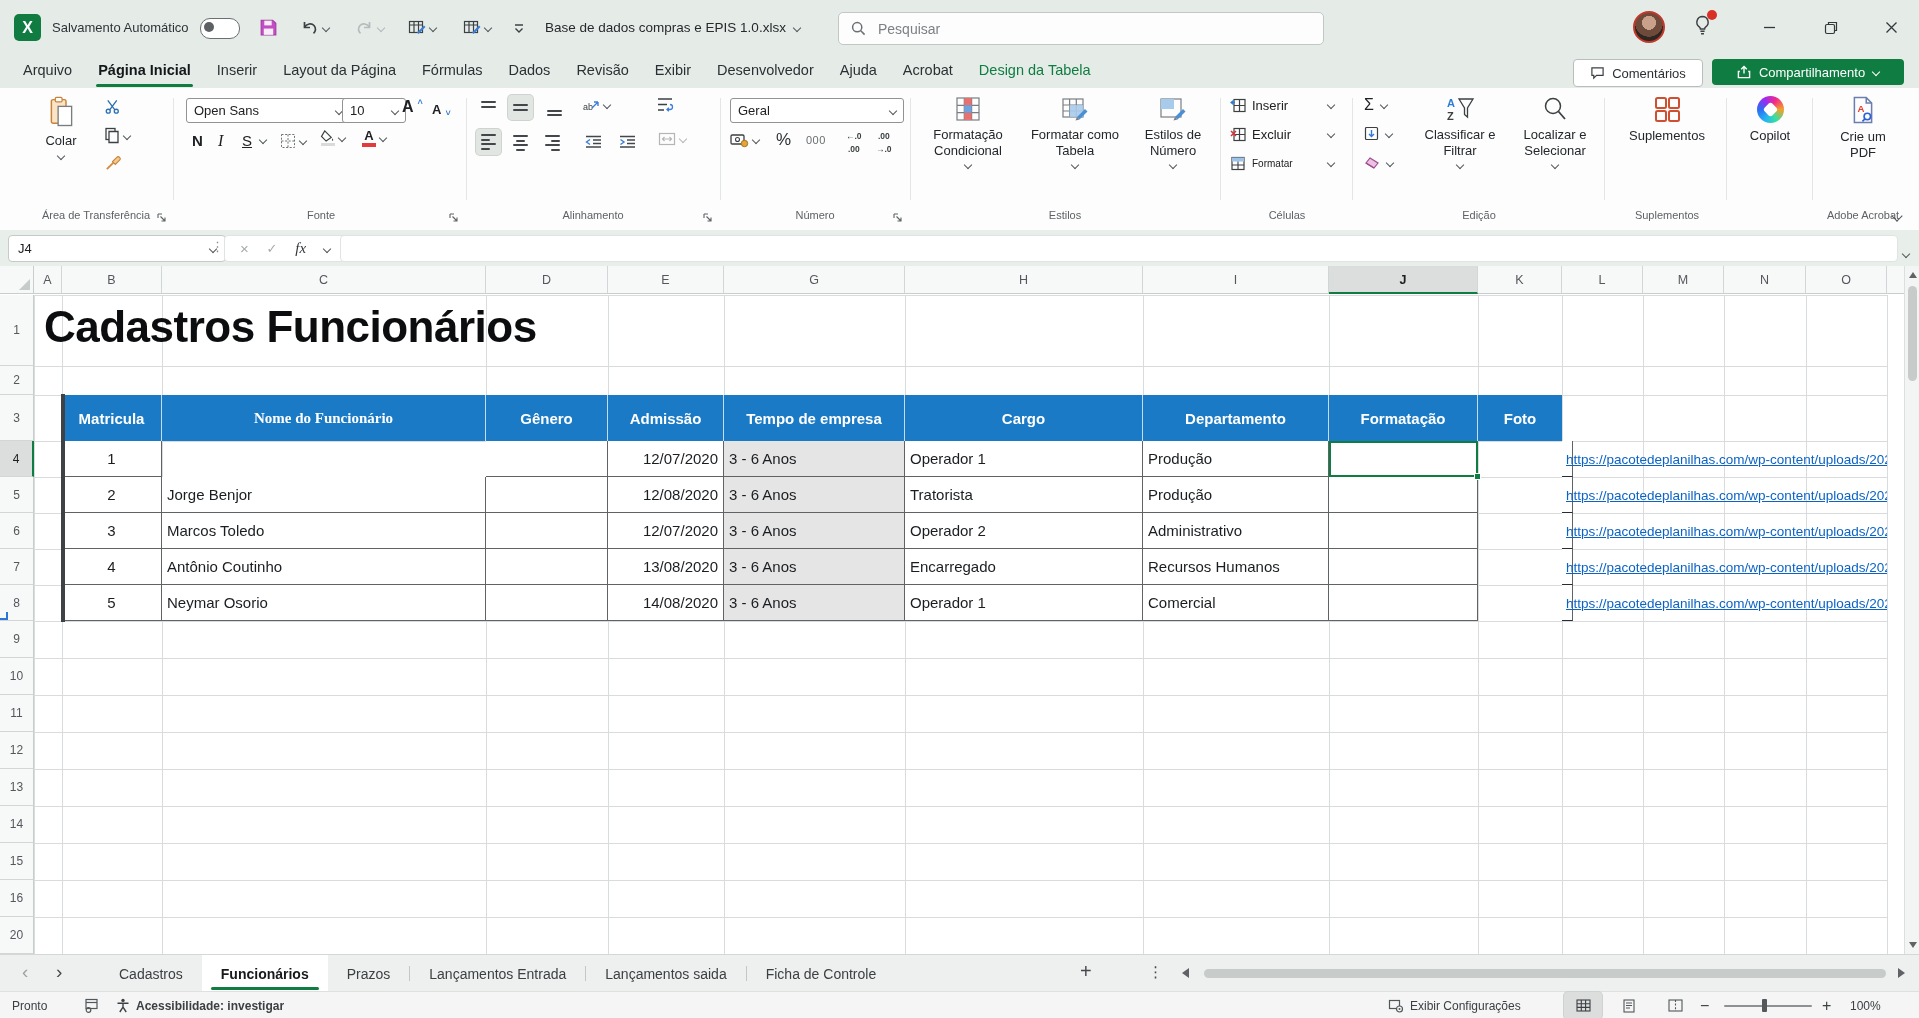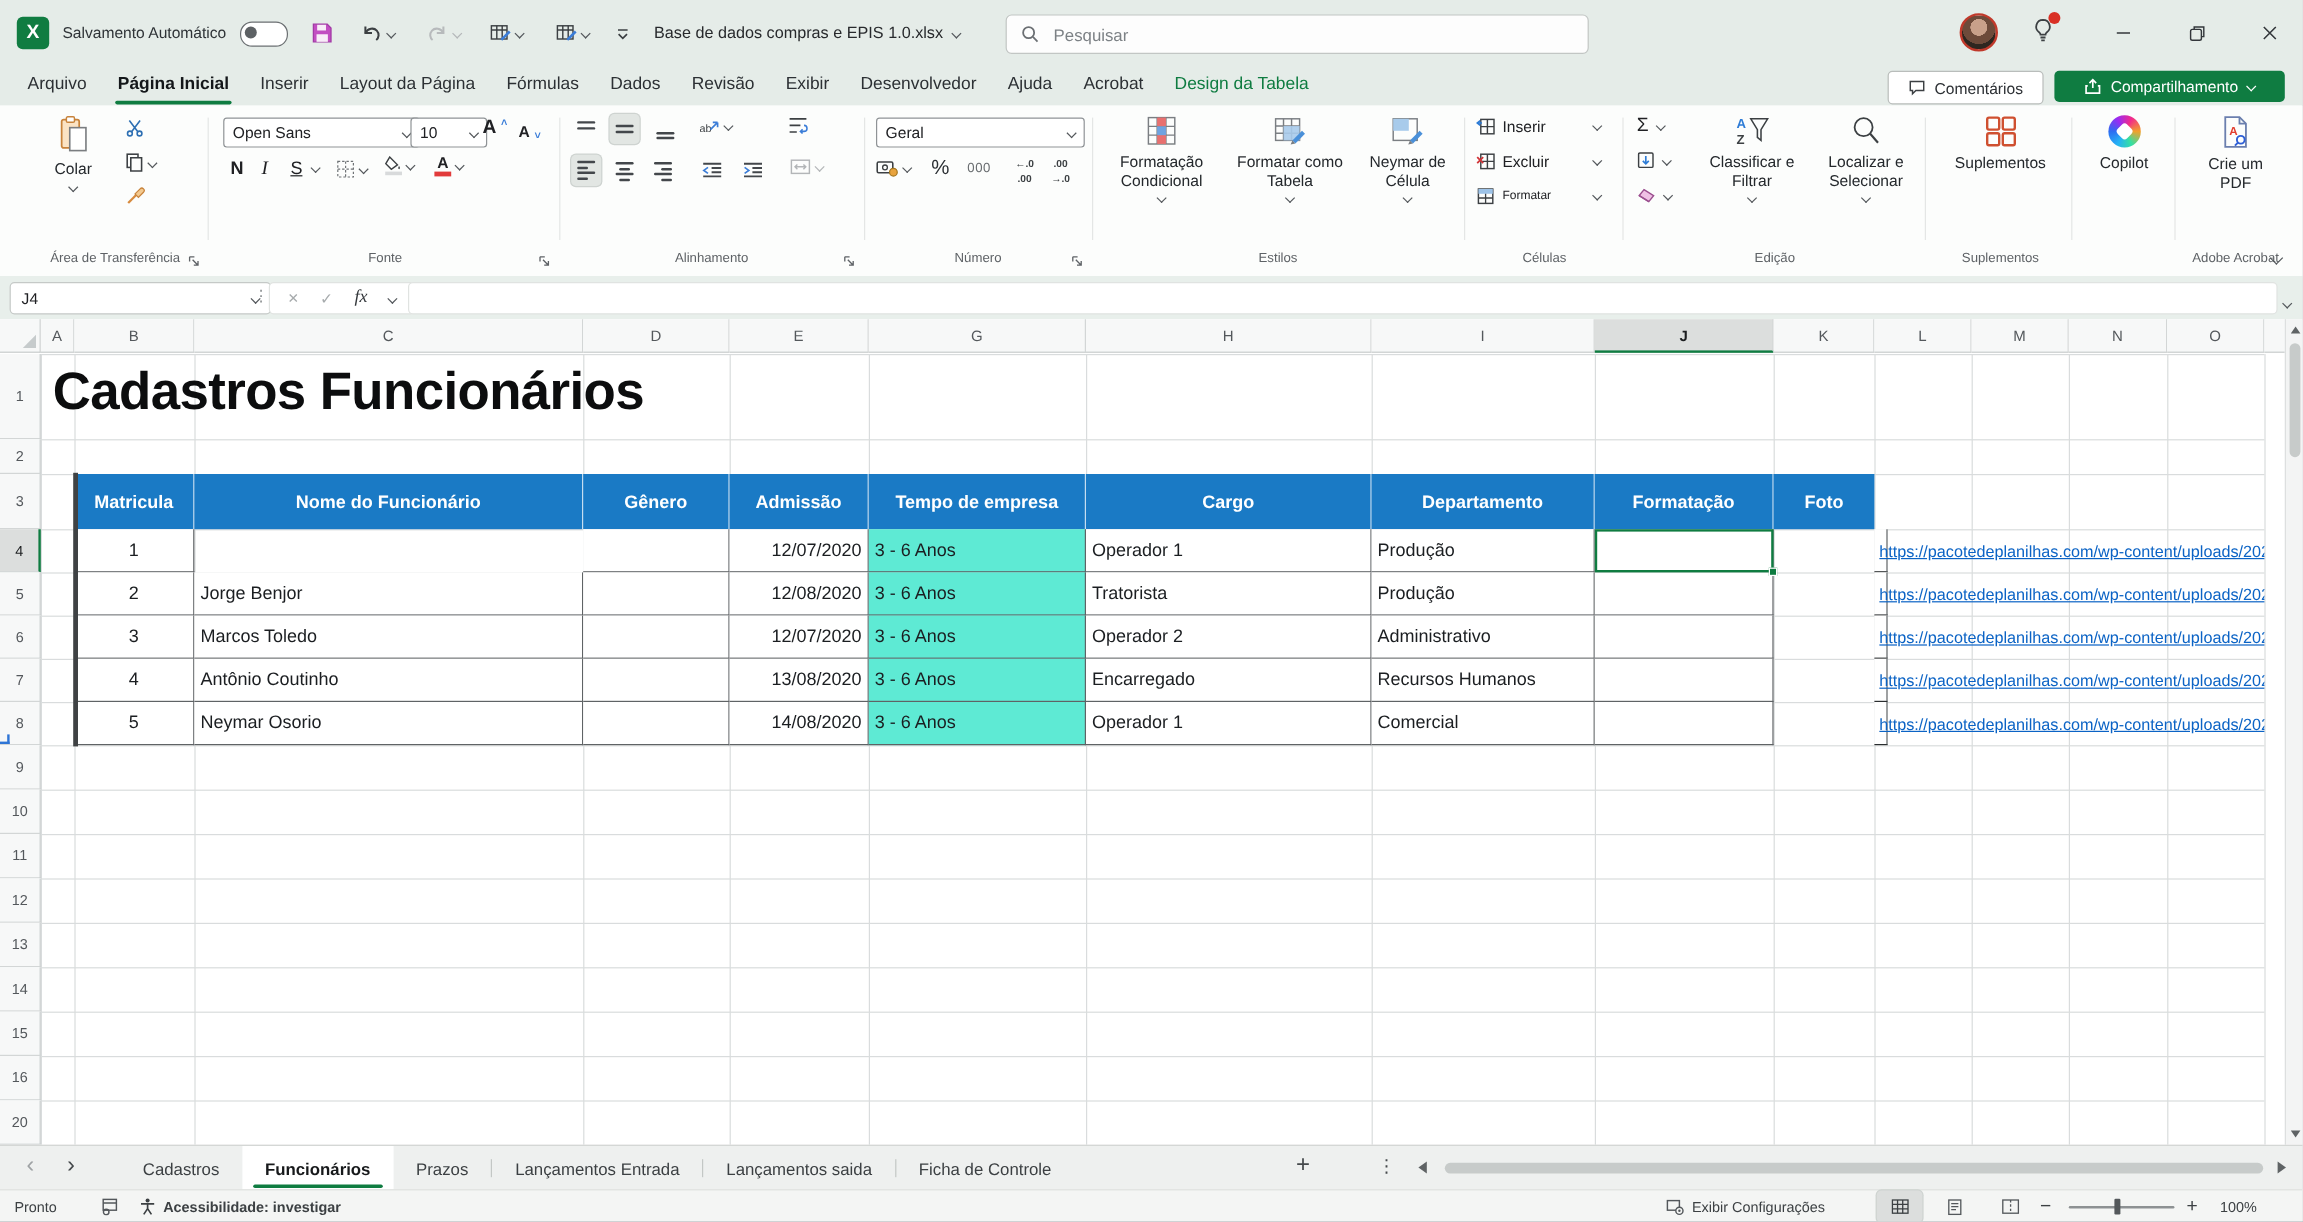--- a/index.html
+++ b/index.html
@@ -83,21 +83,21 @@
   .cornercell{position:absolute;left:0;top:266px;width:34px;height:28px;background:#f7f8f8;border-right:1px solid #c9cdcd;border-bottom:1px solid #c9cdcd;box-sizing:border-box}
   .tri{position:absolute;right:3px;bottom:3px;width:0;height:0;border-bottom:11px solid #c6cbcc;border-left:11px solid transparent}
   .vline{position:absolute;width:1px;background:#d9dcdd}
   .hline{position:absolute;height:1px;background:#d9dcdd}
   .sheet-title{position:absolute;font-family:Liberation Sans, sans-serif;font-weight:bold;font-size:44px;color:#0c0d0e;letter-spacing:-.5px;white-space:nowrap}
   .thead{position:absolute;top:395px;height:46px;background:#1a7ac5;color:#fff;font-weight:bold;font-size:15px;
          display:flex;align-items:center;justify-content:center;box-sizing:border-box;border-right:1px solid rgba(255,255,255,.75)}
   .tcell{position:absolute;background:#fff;box-sizing:border-box;border-right:1px solid #5f6365;border-bottom:1px solid #5f6365;
          font-size:15px;color:#1b1e21;display:flex;align-items:center;padding:0 5px;overflow:hidden;white-space:nowrap}
   .tcell.center{justify-content:center}.tcell.right{justify-content:flex-end}
-  .tcell.greybg{background:#5eead4}
+  .tcell.greybg{background:#e5e5e5}
   .photo-link{position:absolute;font-size:13.5px;color:#0b63c5;text-decoration:underline;white-space:nowrap;overflow:hidden;
               display:flex;align-items:center}
   .touter{position:absolute;border:2px solid #3f4244;box-sizing:border-box;pointer-events:none}
   .selcell{position:absolute;border:2px solid #0f7c41;box-sizing:border-box;background:transparent}
   .selhandle{position:absolute;width:7px;height:7px;background:#0f7c41;border:1px solid #fff;box-sizing:border-box}
   .tresize{position:absolute;width:8px;height:8px;border-right:2.5px solid #2e75d6;border-bottom:2.5px solid #2e75d6;box-sizing:border-box}
   .vscroll{top:266px;left:1904px;width:15px;height:688px;background:#f3f4f4;border-left:1px solid #dddfdf}
   .vthumb{position:absolute;left:3px;top:20px;width:9px;height:95px;background:#c7cbca;border-radius:5px}
   .sarrow{width:0;height:0;position:absolute}
 
@@ -472,21 +472,21 @@
         <span class="lab">Formatar como Tabela</span>
         <span class="cv s" style="margin-top:3px"></span>
       </div>
       <div class="bigbtn" style="left:218px;top:8px;width:82px">
         <svg width="28" height="26" viewBox="0 0 28 26">
             <rect x="2" y="3" width="20" height="18" fill="none" stroke="#7a7e82" stroke-width="1.2"></rect>
             <rect x="2" y="3" width="13" height="10" fill="#a8cbeb"></rect>
             <path d="M16 21 L24 13 l2.5 2.5 L18.5 23.5z" fill="#4a90d9"></path>
             <path d="M14.5 24.5 l1.5-3.5 2.5 2.5z" fill="#7a7e82"></path>
           </svg>
-        <span class="lab">Neymar de Célula</span>
+        <span class="lab">Estilos de Número</span>
         <span class="cv s" style="margin-top:3px"></span>
       </div>
       <div class="glabel"><span>Estilos</span></div>
     </div>
     <div class="gsep" style="left:1220px"></div>
 
     <div class="grp" style="left:1224px;width:126px">
       <div class="mb" style="left:6px;top:10px;gap:6px">
         <svg width="16" height="15" viewBox="0 0 16 15">
             <rect x="4" y="1.5" width="11" height="12" fill="none" stroke="#3c4043" stroke-width="1.2"></rect>
@@ -684,21 +684,21 @@
       <div class="rowhdr" style="top: 658px; height: 37px;">10</div>
       <div class="rowhdr" style="top: 695px; height: 37px;">11</div>
       <div class="rowhdr" style="top: 732px; height: 37px;">12</div>
       <div class="rowhdr" style="top: 769px; height: 37px;">13</div>
       <div class="rowhdr" style="top: 806px; height: 37px;">14</div>
       <div class="rowhdr" style="top: 843px; height: 37px;">15</div>
       <div class="rowhdr" style="top: 880px; height: 37px;">16</div>
       <div class="rowhdr" style="top: 917px; height: 37px;">20</div>
       <div class="sheet-title" style="left: 44px; top: 302px;">Cadastros Funcionários</div>
       <div class="thead" style="left: 62px; width: 100px;">Matricula</div>
-      <div class="thead" style="left: 162px; width: 324px;">Nome do Funcionário</div>
+      <div class="thead" style="left: 162px; width: 324px; font-family: Liberation Serif, serif;">Nome do Funcionário</div>
       <div class="thead" style="left: 486px; width: 122px;">Gênero</div>
       <div class="thead" style="left: 608px; width: 116px;">Admissão</div>
       <div class="thead" style="left: 724px; width: 181px;">Tempo de empresa</div>
       <div class="thead" style="left: 905px; width: 238px;">Cargo</div>
       <div class="thead" style="left: 1143px; width: 186px;">Departamento</div>
       <div class="thead" style="left: 1329px; width: 149px;">Formatação</div>
       <div class="thead" style="left: 1478px; width: 84px; border-right: none;">Foto</div>
       <div class="tcell center" style="left: 62px; top: 441px; width: 100px; height: 36px;">1</div>
       <div class="tcell" style="left: 486px; top: 441px; width: 122px; height: 36px;"></div>
       <div class="tcell right" style="left: 608px; top: 441px; width: 116px; height: 36px;">12/07/2020</div>

